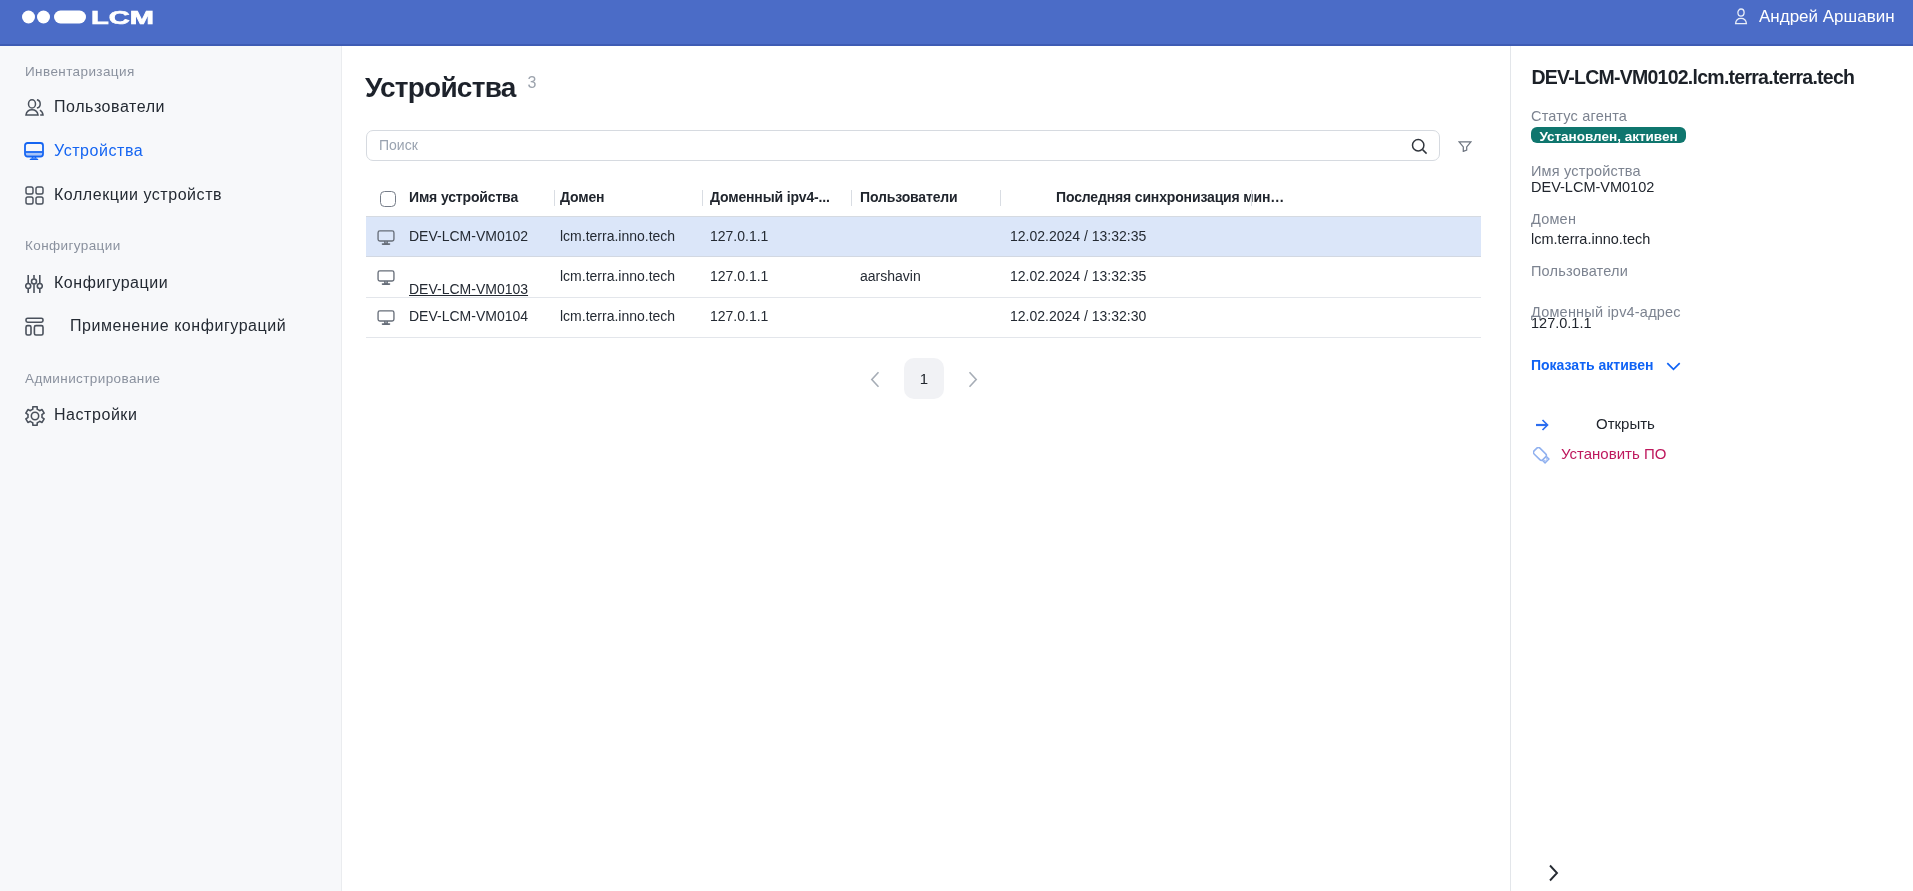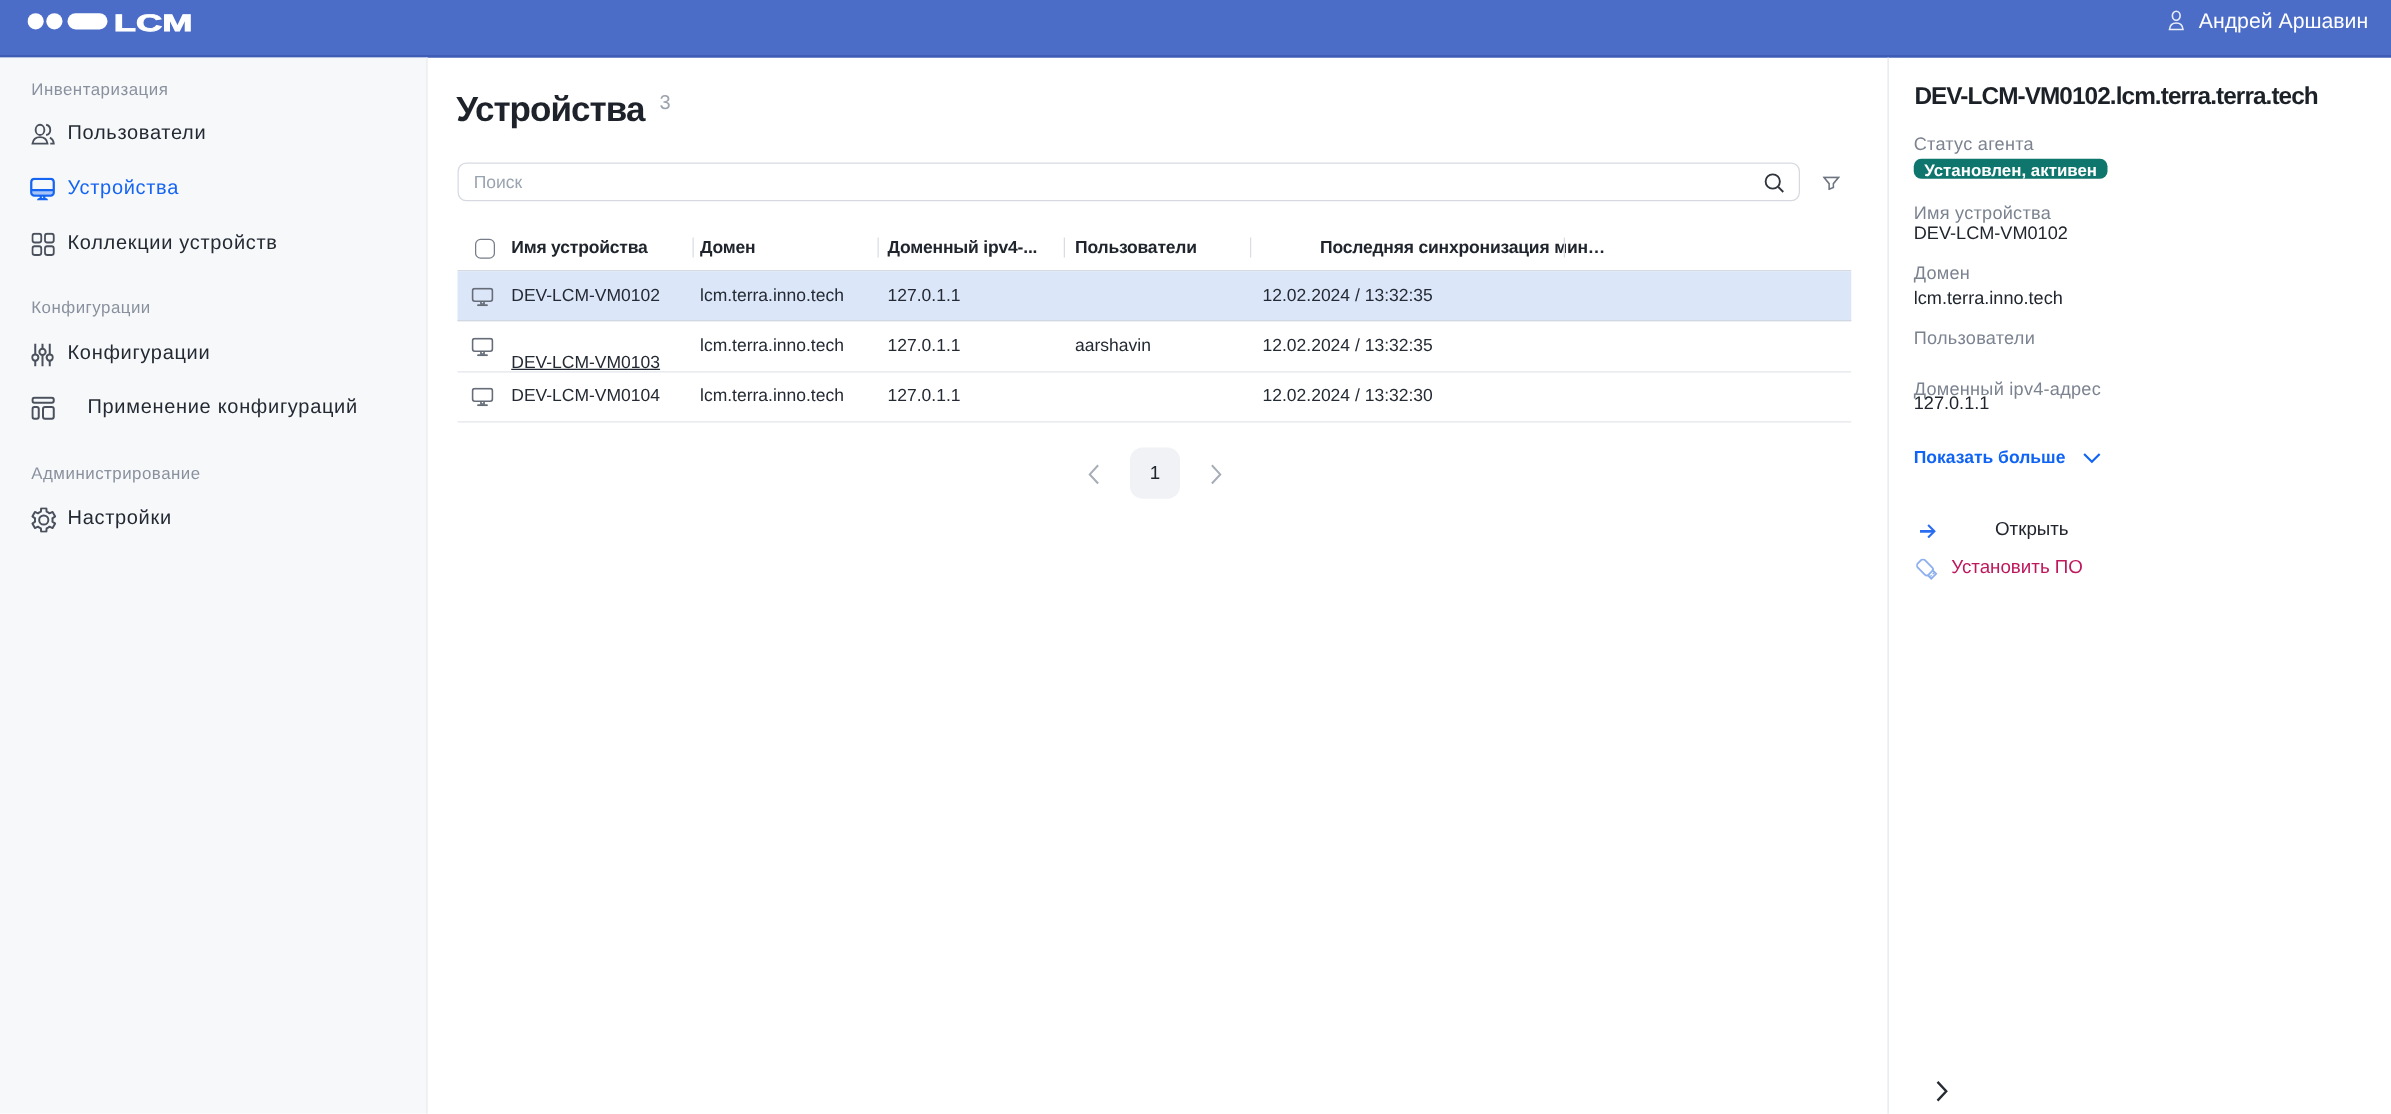--- a/index.html
+++ b/index.html
@@ -189,21 +189,21 @@
 <div class="abs ptitle" style="top:67.7px;left:1531.5px;">DEV-LCM-VM0102.lcm.terra.terra.tech</div>
 <div class="abs plabel" style="top:108.6px;left:1531px;">Статус агента</div>
 <div class="abs badge"><span>Установлен, активен</span></div>
 <div class="abs plabel" style="top:163.5px;left:1531px;">Имя устройства</div>
 <div class="abs pvalue" style="top:179.9px;left:1531px;">DEV-LCM-VM0102</div>
 <div class="abs plabel" style="top:212.1px;left:1531px;">Домен</div>
 <div class="abs pvalue" style="top:232.1px;left:1531px;">lcm.terra.inno.tech</div>
 <div class="abs plabel" style="top:264px;left:1531px;">Пользователи</div>
 <div class="abs plabel" style="top:295.4px;left:1531px;margin-top:10px;">Доменный ipv4-адрес</div>
 <div class="abs pvalue" style="top:315.8px;left:1531px;">127.0.1.1</div>
-<div class="abs plink" style="top:358px;left:1531px;">Показать больше</div>
+<div class="abs plink" style="top:358px;left:1531px;">Показать активен</div>
 <svg class="abs" style="top:361.5px;left:1665.5px;" width="15" height="9" viewBox="0 0 15 9" fill="none" stroke="#0f63f5" stroke-width="1.7">
   <path d="M1.3 1.2 L7.5 7.4 L13.7 1.2"></path>
 </svg>
 
 <svg class="abs" style="top:418.5px;left:1535px;" width="14" height="12" viewBox="0 0 14 12" fill="none" stroke="#2b6df0" stroke-width="1.7">
   <line x1="1" y1="6" x2="12" y2="6" stroke-width="2.2"></line>
   <path d="M7.5 1 L12.5 6 L7.5 11"></path>
 </svg>
 <div class="abs pact" style="top:416.2px;left:1561px;margin-left:35px;">Открыть</div>
 

